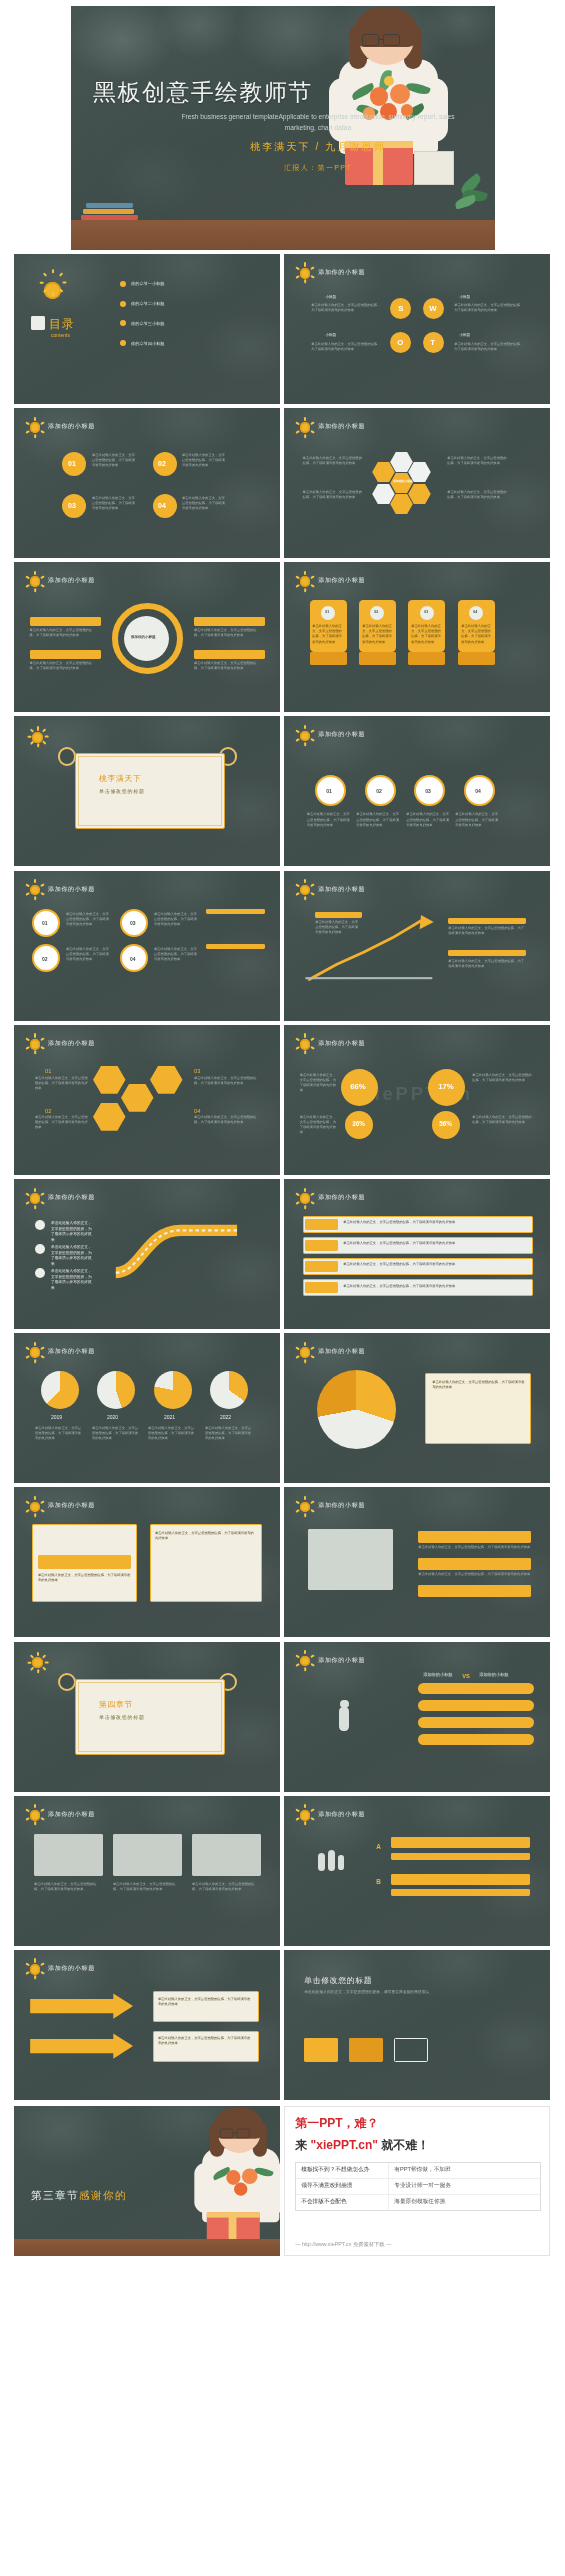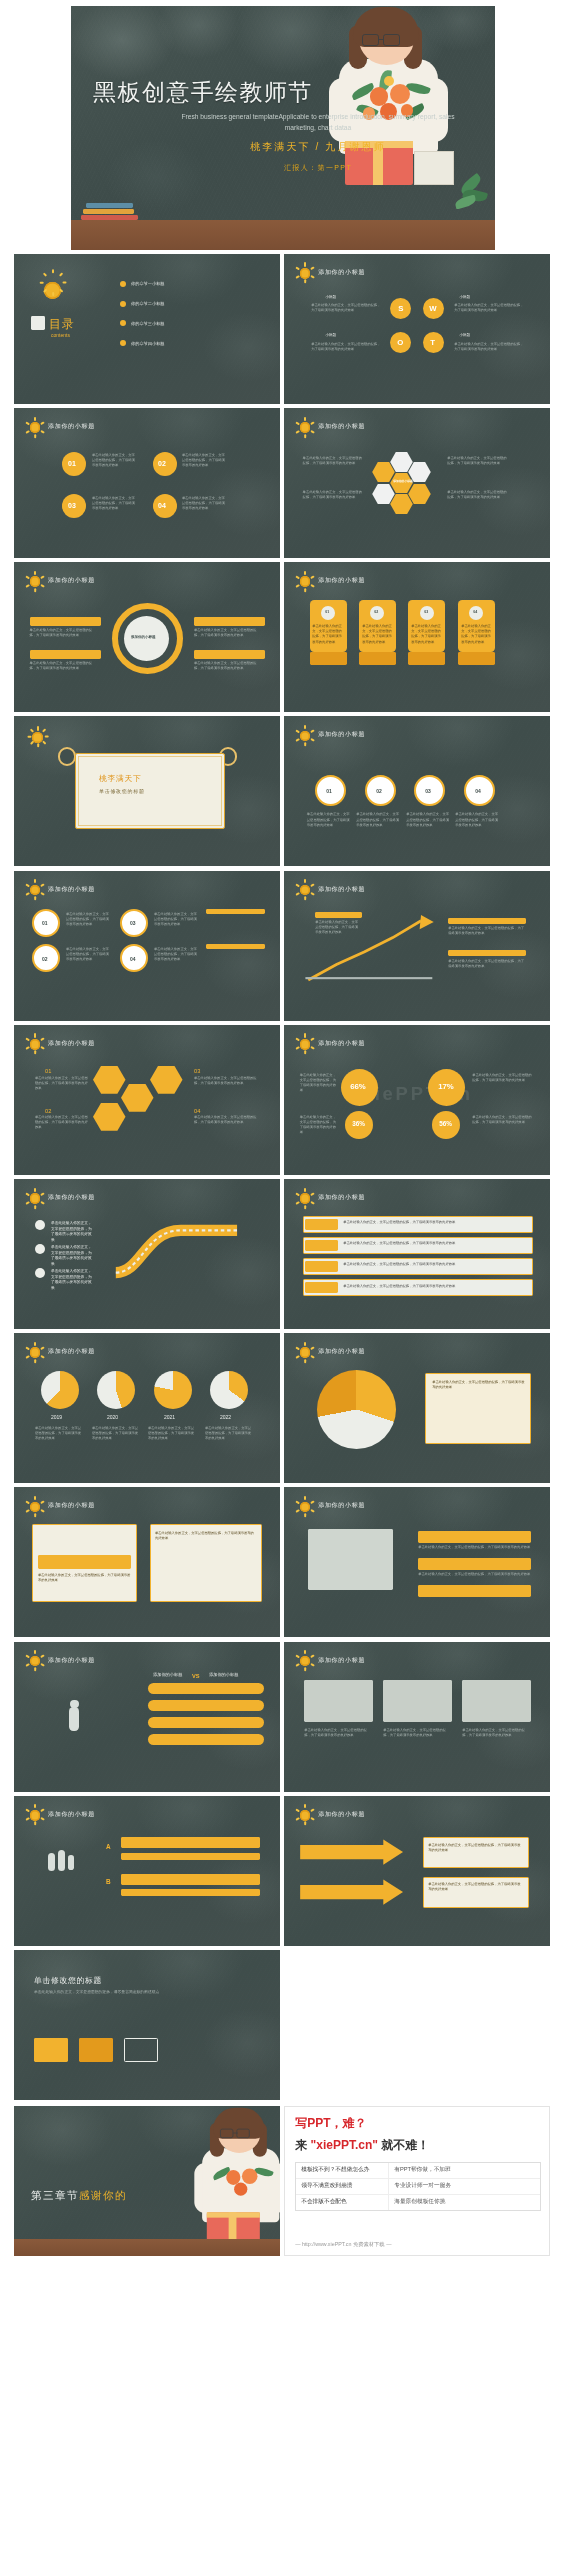--- a/index.html
+++ b/index.html
@@ -627,20 +627,39 @@
       </div>
       <div class="hd" style="left:34px;top:14px;">添加你的小标题</div>
       <div class="wb" style="left:24px;top:42px;width:85px;height:61px;background:#cfd6cf;"></div>
       <div class="yb" style="left:134px;top:44px;width:113px;height:11.3px;"></div>
       <div class="tiny" style="left:134px;top:58px;width:113px;">单击此处输入你的正文，文字是您思想的提炼，为了最终演示发布的良好效果</div>
       <div class="yb" style="left:134px;top:71px;width:113px;height:11.3px;"></div>
       <div class="tiny" style="left:134px;top:85px;width:113px;">单击此处输入你的正文，文字是您思想的提炼，为了最终演示发布的良好效果</div>
       <div class="yb" style="left:134px;top:98px;width:113px;height:11.3px;"></div>
     </div>
 
+    <div class="slide">
+      <div class="sb"></div>
+      <div class="sun" style="left:12.7px;top:10px;">
+        <div class="core"></div>
+          <i style="transform:rotate(0deg)"></i>
+          <i style="transform:rotate(45deg)"></i>
+        <i style="transform:rotate(90deg)"></i>
+          <i style="transform:rotate(135deg)"></i>
+        <i style="transform:rotate(180deg)"></i>
+          <i style="transform:rotate(225deg)"></i>
+        <i style="transform:rotate(270deg)"></i>
+          <i style="transform:rotate(315deg)"></i>
+      </div>
+      <div class="scroll-l"></div>
+        <div class="scroll-r"></div>
+      <div class="scroll"></div>
+      <div class="sec-num" style="left:85px;top:57px;color:#e0951b;">第四章节</div>
+      <div class="sec-sub" style="left:85px;top:72px;color:#7c6a3a;">单击修改您的标题</div>
+    </div>
 
     <div class="slide">
       <div class="sb"></div>
       <div class="sun" style="left:10px;top:8.5px;">
         <div class="core"></div>
           <i style="transform:rotate(0deg)"></i>
           <i style="transform:rotate(60deg)"></i>
         <i style="transform:rotate(120deg)"></i>
           <i style="transform:rotate(180deg)"></i>
         <i style="transform:rotate(240deg)"></i>
@@ -761,21 +780,21 @@
           <div class="gift-b"></div>
           <div class="gift-v"></div>
       </div>
       <div class="thanks">
         <span>第三章节</span><em>感谢你的</em>
       </div>
       <div class="desk" style="height:17px;"></div>
     </div>
 
     <div class="ad-right">
-      <div class="ad-t1">写PPT，难？</div>
+      <div class="ad-t1">第一PPT，难？</div>
       <div class="ad-t2"><span>来 </span><b>"xiePPT.cn"</b><span> 就不难！</span></div>
       <div class="ad-box">
         <div class="ad-row">
           <div>模板找不到？不想做怎么办</div>
           <div>有PPT帮你做，不加班</div>
         </div>
         <div class="ad-row">
           <div>领导不满意改到崩溃</div>
           <div>专业设计师一对一服务</div>
         </div>

